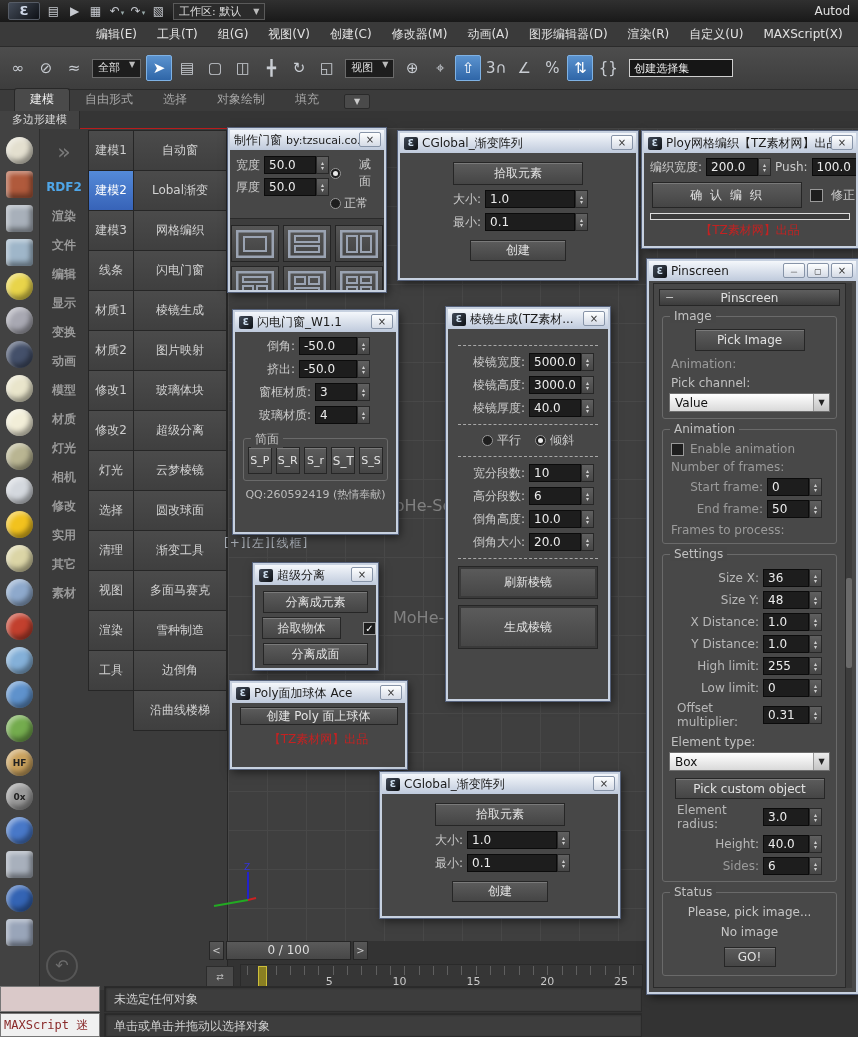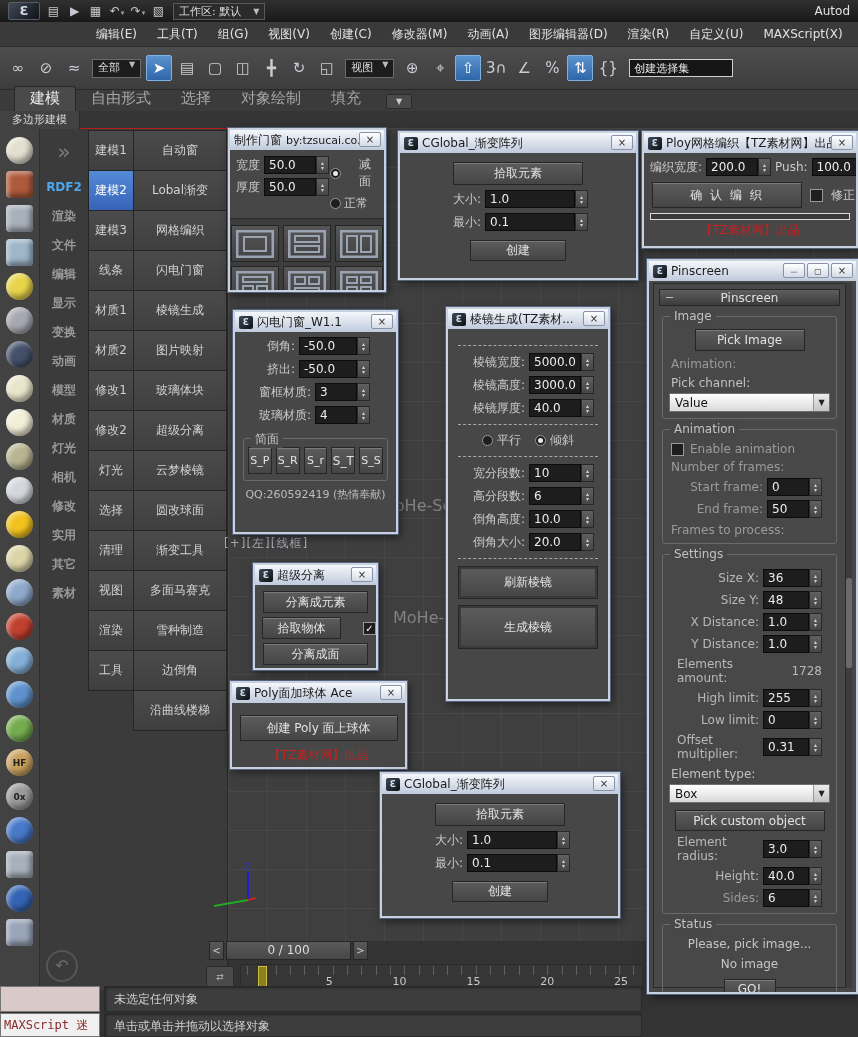--- a/index.html
+++ b/index.html
@@ -16,21 +16,21 @@
 .menubar{position:absolute;left:0;top:22px;width:858px;height:25px;background:#3a3a3a;display:flex;align-items:center;padding-left:86px;white-space:nowrap;overflow:hidden;border-bottom:1px solid #2b2b2b}
 .menu-item{padding:3px 10px;color:#e2e2e2;font-size:12px}
 
 .toolbar{position:absolute;left:0;top:47px;width:858px;height:43px;background:linear-gradient(#4d4d4d,#3d3d3d);border-bottom:1px solid #292929;display:flex;align-items:center;gap:2px;padding:0 5px;overflow:hidden}
 .ticon{min-width:26px;height:26px;display:flex;align-items:center;justify-content:center;color:#c9cdd3;font-size:15px;border-radius:2px;padding:0 2px}
 .ticon.active{background:linear-gradient(#5b93cf,#2f66a8);border:1px solid #7fb2e4;color:#fff}
 .tb-dd{height:19px;background:#1d1d1d;border:1px solid #6a6a6a;display:flex;align-items:flex-start;gap:9px;padding:0 5px;color:#ddd;font-size:11px;margin:0 3px}
 .tb-input{width:104px;height:18px;background:#161616;border:1px solid #cfcfcf;color:#eee;font-size:11px;padding:0 4px;margin-left:6px;font-family:inherit}
 
 .ribbon{position:absolute;left:0;top:90px;width:858px;height:21px;background:#3b3b3b;display:flex;align-items:flex-end;padding-left:14px}
-.rtab{padding:2px 15px 3px;color:#a6a6a6;font-size:15px}
+.rtab{padding:2px 15px 3px;color:#a6a6a6;font-size:12px}
 .rtab.active{background:#4a4a4a;color:#ececec;border:1px solid #282828;border-bottom:none;border-radius:3px 3px 0 0}
 .rtab-more{width:26px;height:15px;background:#4a4a4a;border:1px solid #2a2a2a;border-radius:2px;margin:0 0 2px 10px;color:#ccc;font-size:8px;text-align:center;line-height:13px}
 .subtabbar{position:absolute;left:0;top:111px;width:858px;height:18px;background:#353535;border-bottom:1px solid #b91c1c}
 .subtab{display:inline-block;padding:1px 12px 2px;background:#424242;color:#d8d8d8;font-size:11px;border-right:1px solid #292929}
 
 .sidebar{position:absolute;left:0;top:129px;width:228px;height:861px;background:#3b3b3b;border-right:1px solid #262626}
 .icon-strip{position:absolute;left:0;top:0;width:40px;height:100%;background:#424242;border-right:1px solid #2e2e2e;display:flex;flex-direction:column;align-items:center;padding-top:8px;gap:7px}
 .sicon{width:27px;height:27px;border-radius:50%;box-shadow:inset 3px 3px 4px rgba(255,255,255,.4),inset -3px -4px 5px rgba(0,0,0,.4);font-size:9px;font-weight:bold;color:#222;display:flex;align-items:center;justify-content:center;flex:0 0 auto}
 .sicon.square{border-radius:4px}
 .cat-col{position:absolute;left:40px;top:6px;width:48px;text-align:center}
@@ -538,24 +538,20 @@
               <span class="spin-btns"></span>
             </span>
           </div>
         <div class="ps-row">
             <span>Y Distance:</span>
             <span class="spin">
               <span class="spin-val" style="width:46px">1.0</span>
               <span class="spin-btns"></span>
             </span>
           </div>
-        <div class="ps-row" style="justify-content:center;gap:5px">
-            <span>Elements amount:</span>
-            <span>1728</span>
-          </div>
         <div class="ps-row">
             <span>High limit:</span>
             <span class="spin">
               <span class="spin-val" style="width:46px">255</span>
               <span class="spin-btns"></span>
             </span>
           </div>
         <div class="ps-row">
             <span>Low limit:</span>
             <span class="spin">
@@ -746,21 +742,21 @@
     </div>
     <div class="btn" style="width:105px;height:22px;margin:4px auto 0">分离成面</div>
   </div>
 
   <div class="dlg" style="left:230px;top:681px;width:177px;height:88px">
     <div class="dlg-title">
       <span class="dlg-ico">Ɛ</span>
       <span>Poly面加球体 Ace</span>
       <span class="dlg-close abs"></span>
     </div>
-    <div class="btn" style="width:158px;height:26px;margin:12px auto 0">创建 Poly 面上球体</div>
+    <div class="btn" style="width:158px;height:18px;margin:4px auto 0">创建 Poly 面上球体</div>
     <div class="redtext" style="margin-top:6px">【TZ素材网】出品</div>
   </div>
 
   <div class="dlg" style="left:380px;top:772px;width:240px;height:146px">
     <div class="dlg-title">
       <span class="dlg-ico">Ɛ</span>
       <span>CGlobal_渐变阵列</span>
       <span class="dlg-close abs"></span>
     </div>
     <div class="btn" style="width:130px;height:23px;margin:9px auto 0">拾取元素</div>

